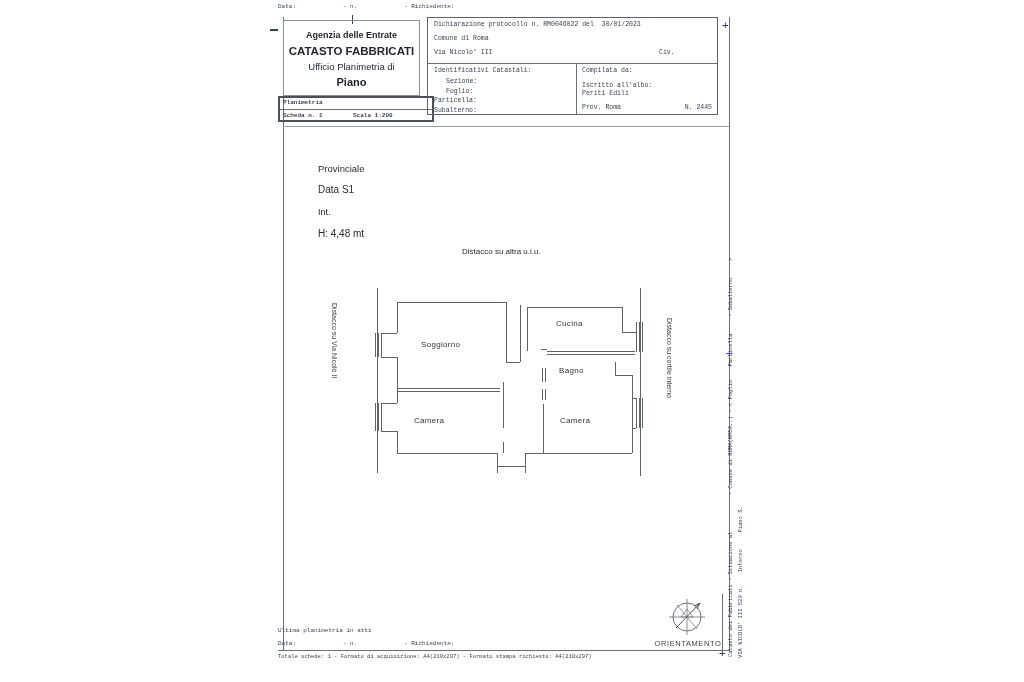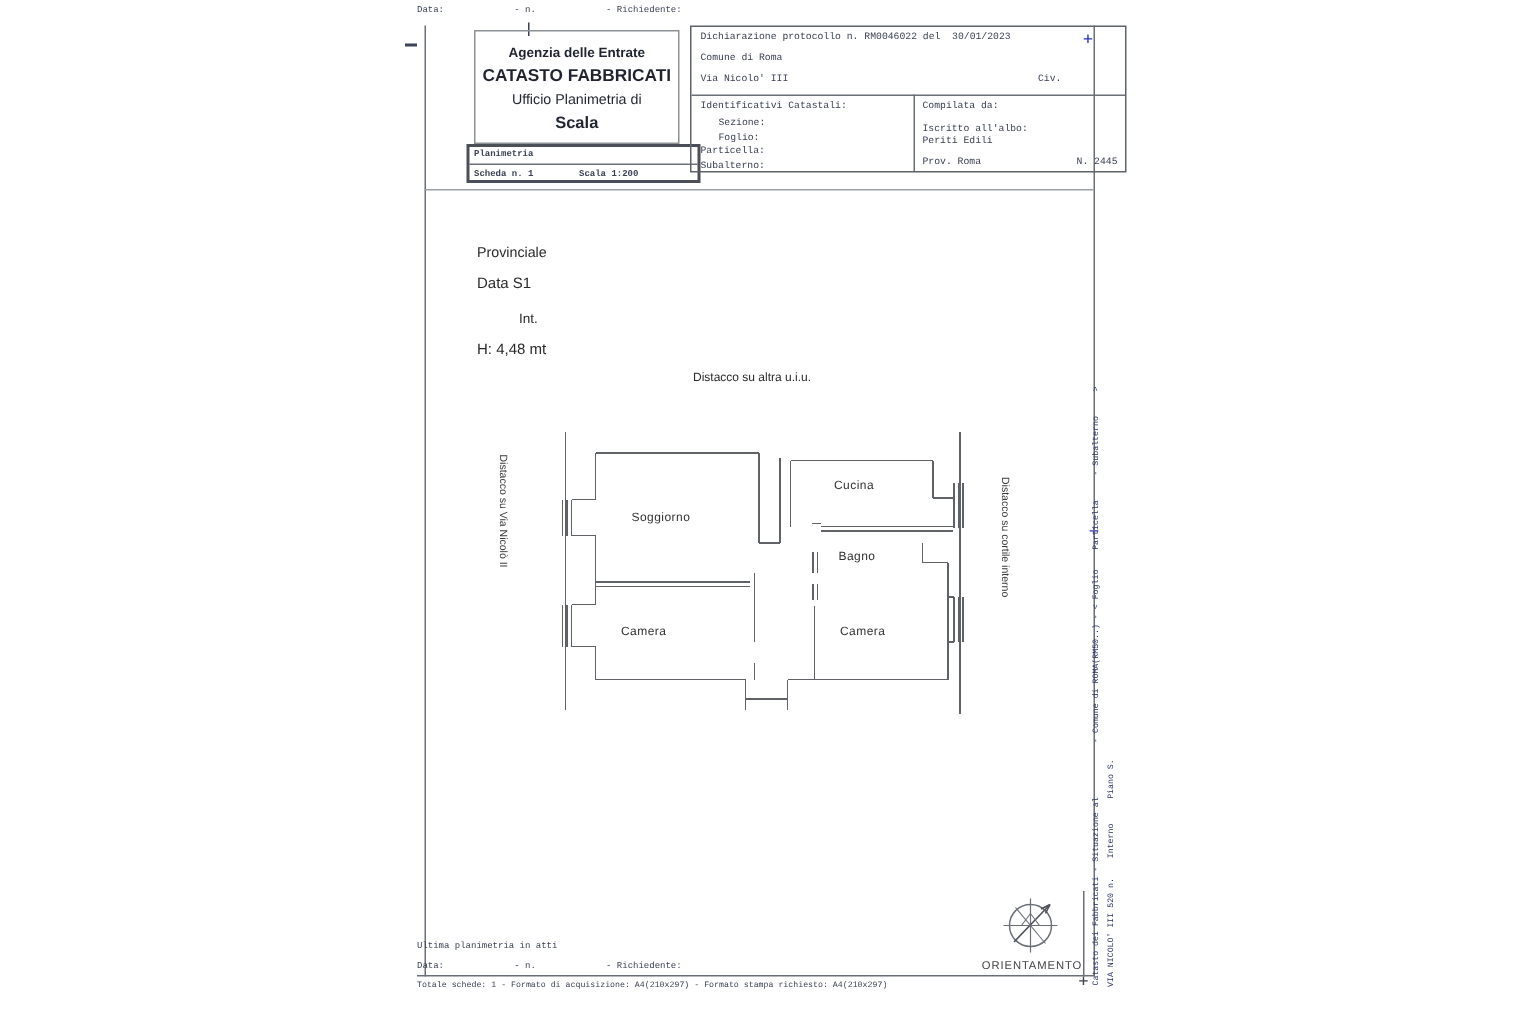--- a/index.html
+++ b/index.html
@@ -3,21 +3,21 @@
 <meta charset="utf-8">
 <style>
   html,body{margin:0;padding:0;background:#ffffff;}
   #canvas{position:relative;width:1024px;height:682px;background:#ffffff;overflow:hidden;
           font-family:"Liberation Sans","DejaVu Sans",sans-serif;color:#222;}
   .abs{position:absolute;}
   .mono{font-family:"Liberation Mono","DejaVu Sans Mono",monospace;color:#3b4254;white-space:pre;}
   .sans{font-family:"Liberation Sans","DejaVu Sans",sans-serif;color:#2a2a2a;white-space:pre;}
   .hline{position:absolute;background:#6a6f78;height:1px;}
   .vline{position:absolute;background:#6a6f78;width:1px;}
-  .box{position:absolute;border:1px solid #6a6f78;box-sizing:border-box;margin-left:33px;}
+  .box{position:absolute;border:1px solid #6a6f78;box-sizing:border-box;}
   .vtext-down{writing-mode:vertical-rl;white-space:pre;}
   .vtext-up{writing-mode:vertical-rl;transform:rotate(180deg);white-space:pre;}
   .mark{position:absolute;color:#2633c8;font-size:11px;line-height:8px;font-family:"DejaVu Sans Mono",monospace;}
   .roomlbl{position:absolute;font-size:8px;color:#333;letter-spacing:.3px;white-space:pre;}
 </style>
 </head>
 <body>
 
 <div id="canvas">
 
@@ -32,21 +32,21 @@
   <div class="vline" style="left:283px;top:17px;height:634px;"></div>
   <div class="vline" style="left:729px;top:17px;height:634px;"></div>
   <div class="hline" style="left:278px;top:650px;width:452px;"></div>
   <div class="hline" style="left:283px;top:126px;width:446px;background:#9aa0a8;"></div>
   <div class="vline" style="left:722px;top:594px;height:57px;"></div>
 
   <div class="box" style="left:283px;top:20px;width:137px;height:76px;border-color:#8c9097;">
     <div class="sans" style="position:absolute;left:0;top:9px;width:100%;text-align:center;font-size:9px;font-weight:bold;color:#1f2430;">Agenzia delle Entrate</div>
     <div class="sans" style="position:absolute;left:0;top:24px;width:100%;text-align:center;font-size:11.5px;font-weight:bold;color:#1f2430;">CATASTO FABBRICATI</div>
     <div class="sans" style="position:absolute;left:0;top:40px;width:100%;text-align:center;font-size:9.5px;color:#1f2430;">Ufficio Planimetria di</div>
-    <div class="sans" style="position:absolute;left:0;top:55px;width:100%;text-align:center;font-size:11px;font-weight:bold;color:#1f2430;">Scala</div>
+    <div class="sans" style="position:absolute;left:0;top:55px;width:100%;text-align:center;font-size:11px;font-weight:bold;color:#1f2430;">Piano</div>
   </div>
 
   <div class="box" style="left:278px;top:96px;width:156px;height:26px;border-width:2px;border-color:#4a4f58;">
     <div class="mono" style="position:absolute;left:3px;top:1px;font-size:6px;font-weight:bold;">Planimetria</div>
     <div class="hline" style="left:0;top:11px;width:152px;"></div>
     <div class="mono" style="position:absolute;left:3px;top:14px;font-size:6px;font-weight:bold;">Scheda n. 1</div>
     <div class="mono" style="position:absolute;left:73px;top:14px;font-size:6px;font-weight:bold;">Scala 1:200</div>
   </div>
 
   <div class="box" style="left:427px;top:17px;width:291px;height:98px;border-color:#5d626b;">
@@ -65,21 +65,21 @@
 
     <div class="mono" style="position:absolute;left:154px;top:49px;font-size:6.5px;">Compilata da:</div>
     <div class="mono" style="position:absolute;left:154px;top:64px;font-size:6.5px;">Iscritto all'albo:</div>
     <div class="mono" style="position:absolute;left:154px;top:72px;font-size:6.5px;">Periti Edili</div>
     <div class="mono" style="position:absolute;left:154px;top:86px;font-size:6.5px;">Prov. Roma</div>
     <div class="mono" style="position:absolute;right:5px;top:86px;font-size:6.5px;">N. 2445</div>
   </div>
 
   <div class="abs sans" style="left:318px;top:163px;font-size:9.5px;">Provinciale</div>
   <div class="abs sans" style="left:318px;top:184px;font-size:10px;">Data S1</div>
-  <div class="abs sans" style="left:318px;top:207px;font-size:9px;margin-left:28px;">Int.</div>
+  <div class="abs sans" style="left:318px;top:207px;font-size:9px;">Int.</div>
   <div class="abs sans" style="left:318px;top:228px;font-size:10px;">H: 4,48 mt</div>
   <div class="abs sans" style="left:462px;top:247px;font-size:8px;">Distacco su altra u.i.u.</div>
   <div class="abs sans vtext-down" style="left:331px;top:303px;height:160px;font-size:7px;color:#3a3a3a;">Distacco su Via Nicolò II</div>
   <div class="abs sans vtext-down" style="left:666px;top:318px;height:140px;font-size:7px;color:#3a3a3a;">Distacco su cortile interno</div>
 
   <svg class="abs" style="left:0;top:0;" width="1024" height="682" viewBox="0 0 1024 682" fill="none" stroke="#5f6367" stroke-width="1" shape-rendering="crispEdges">
 
     <path d="M377,288 V473"></path>
     <path d="M640,288 V476"></path>
 

